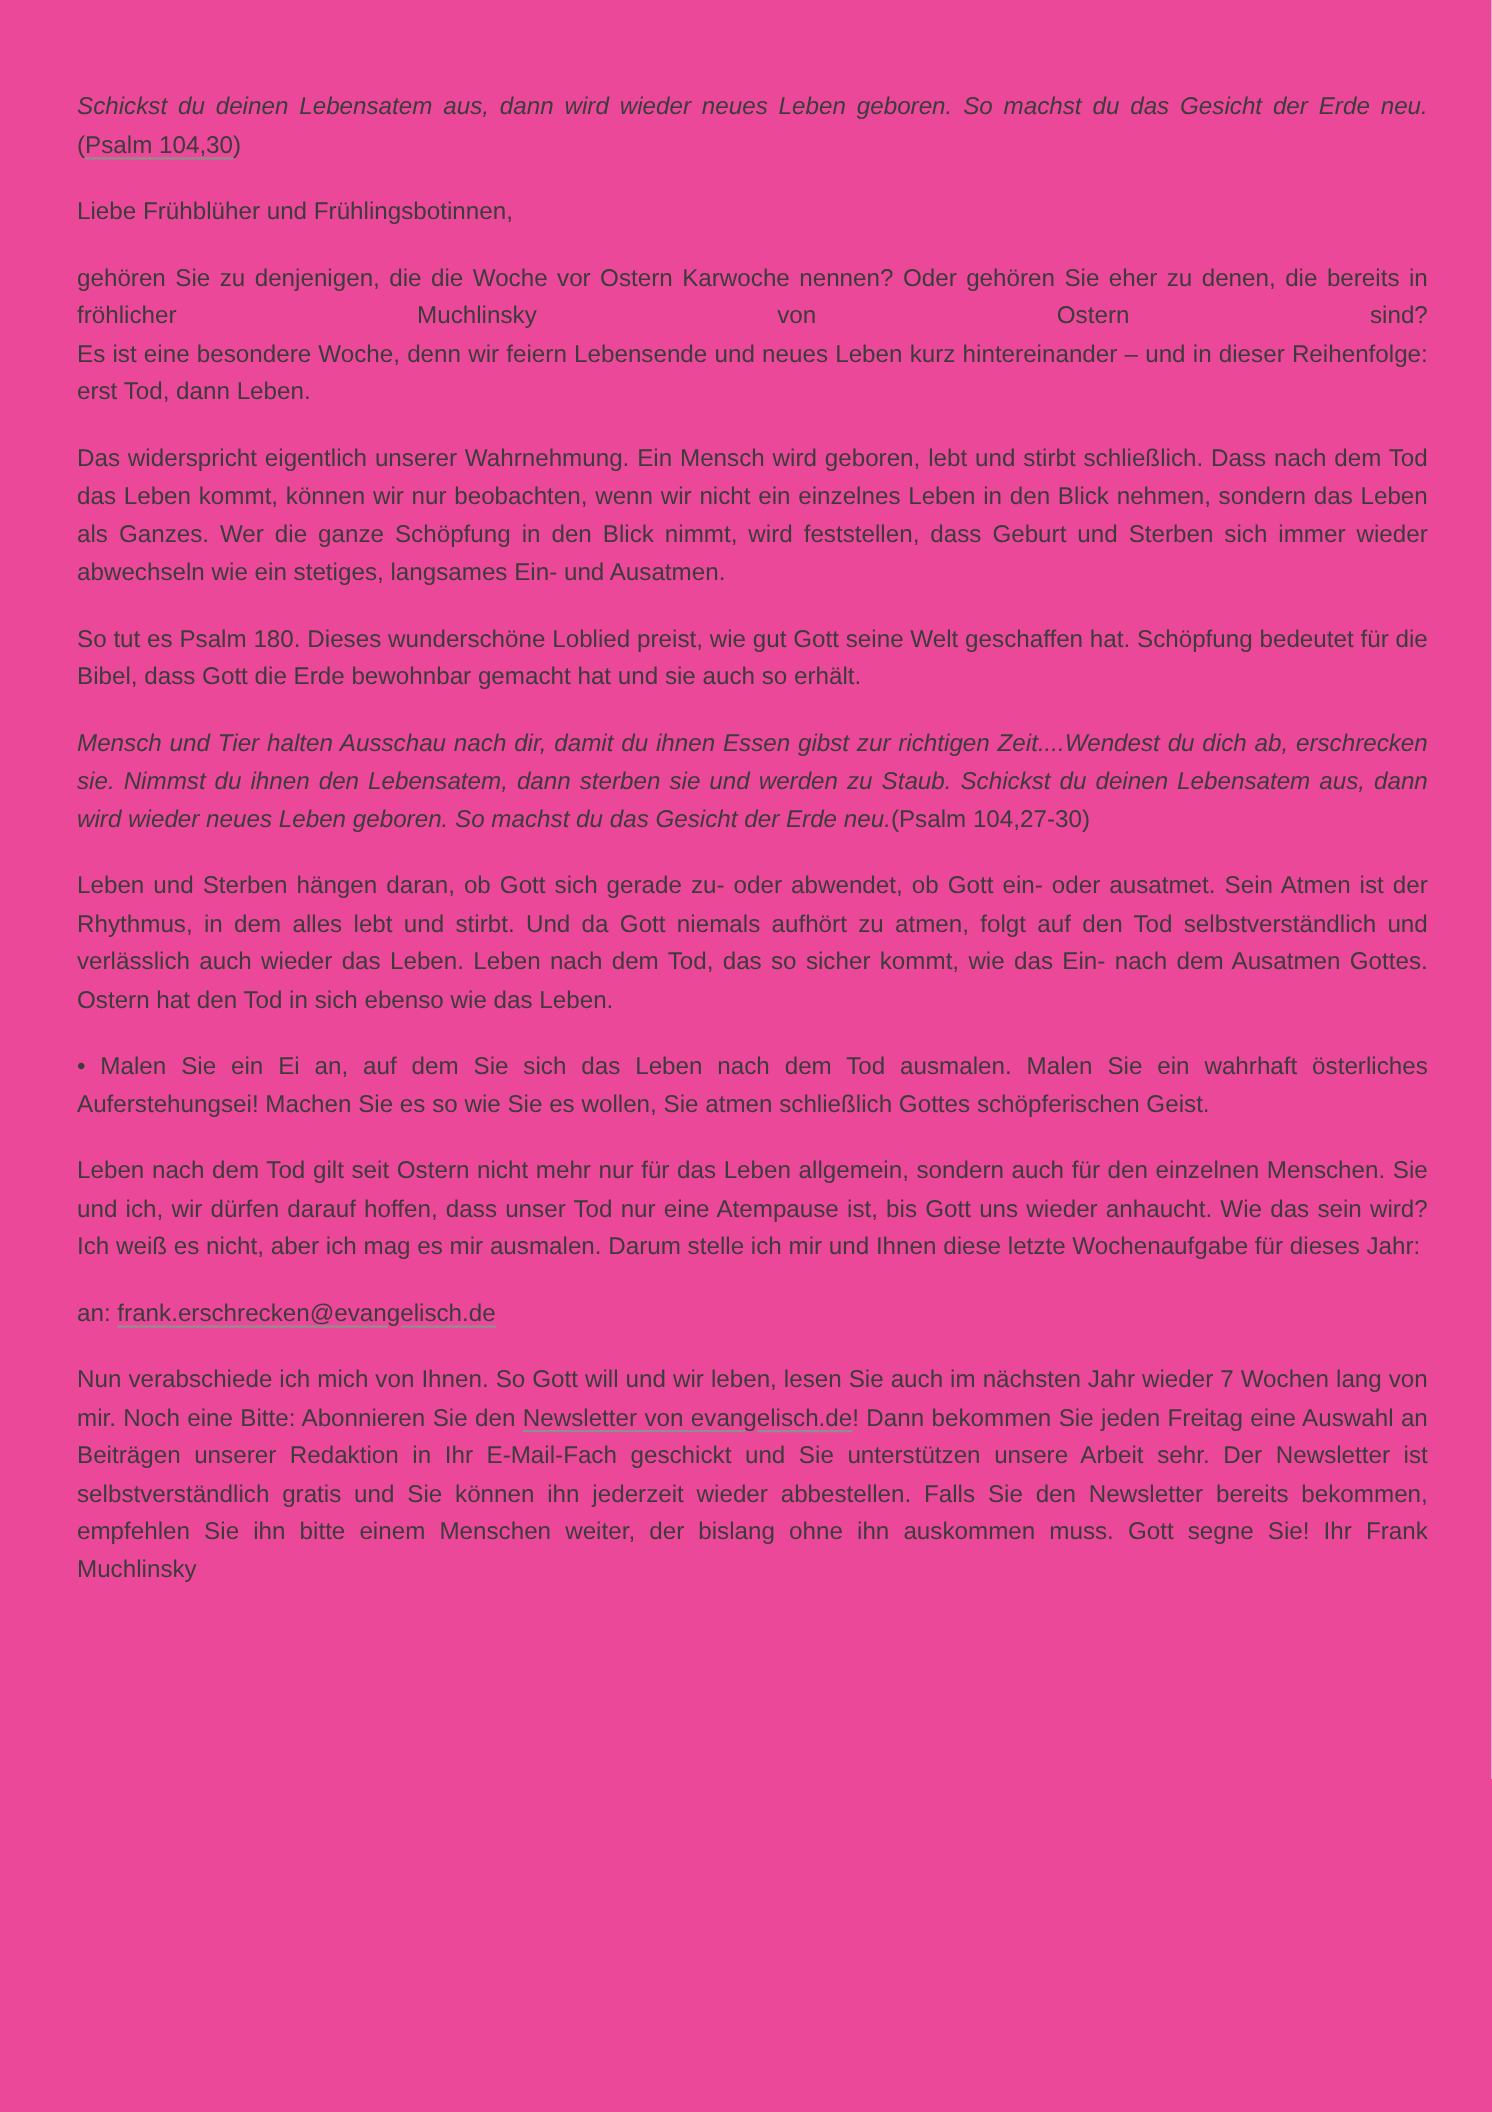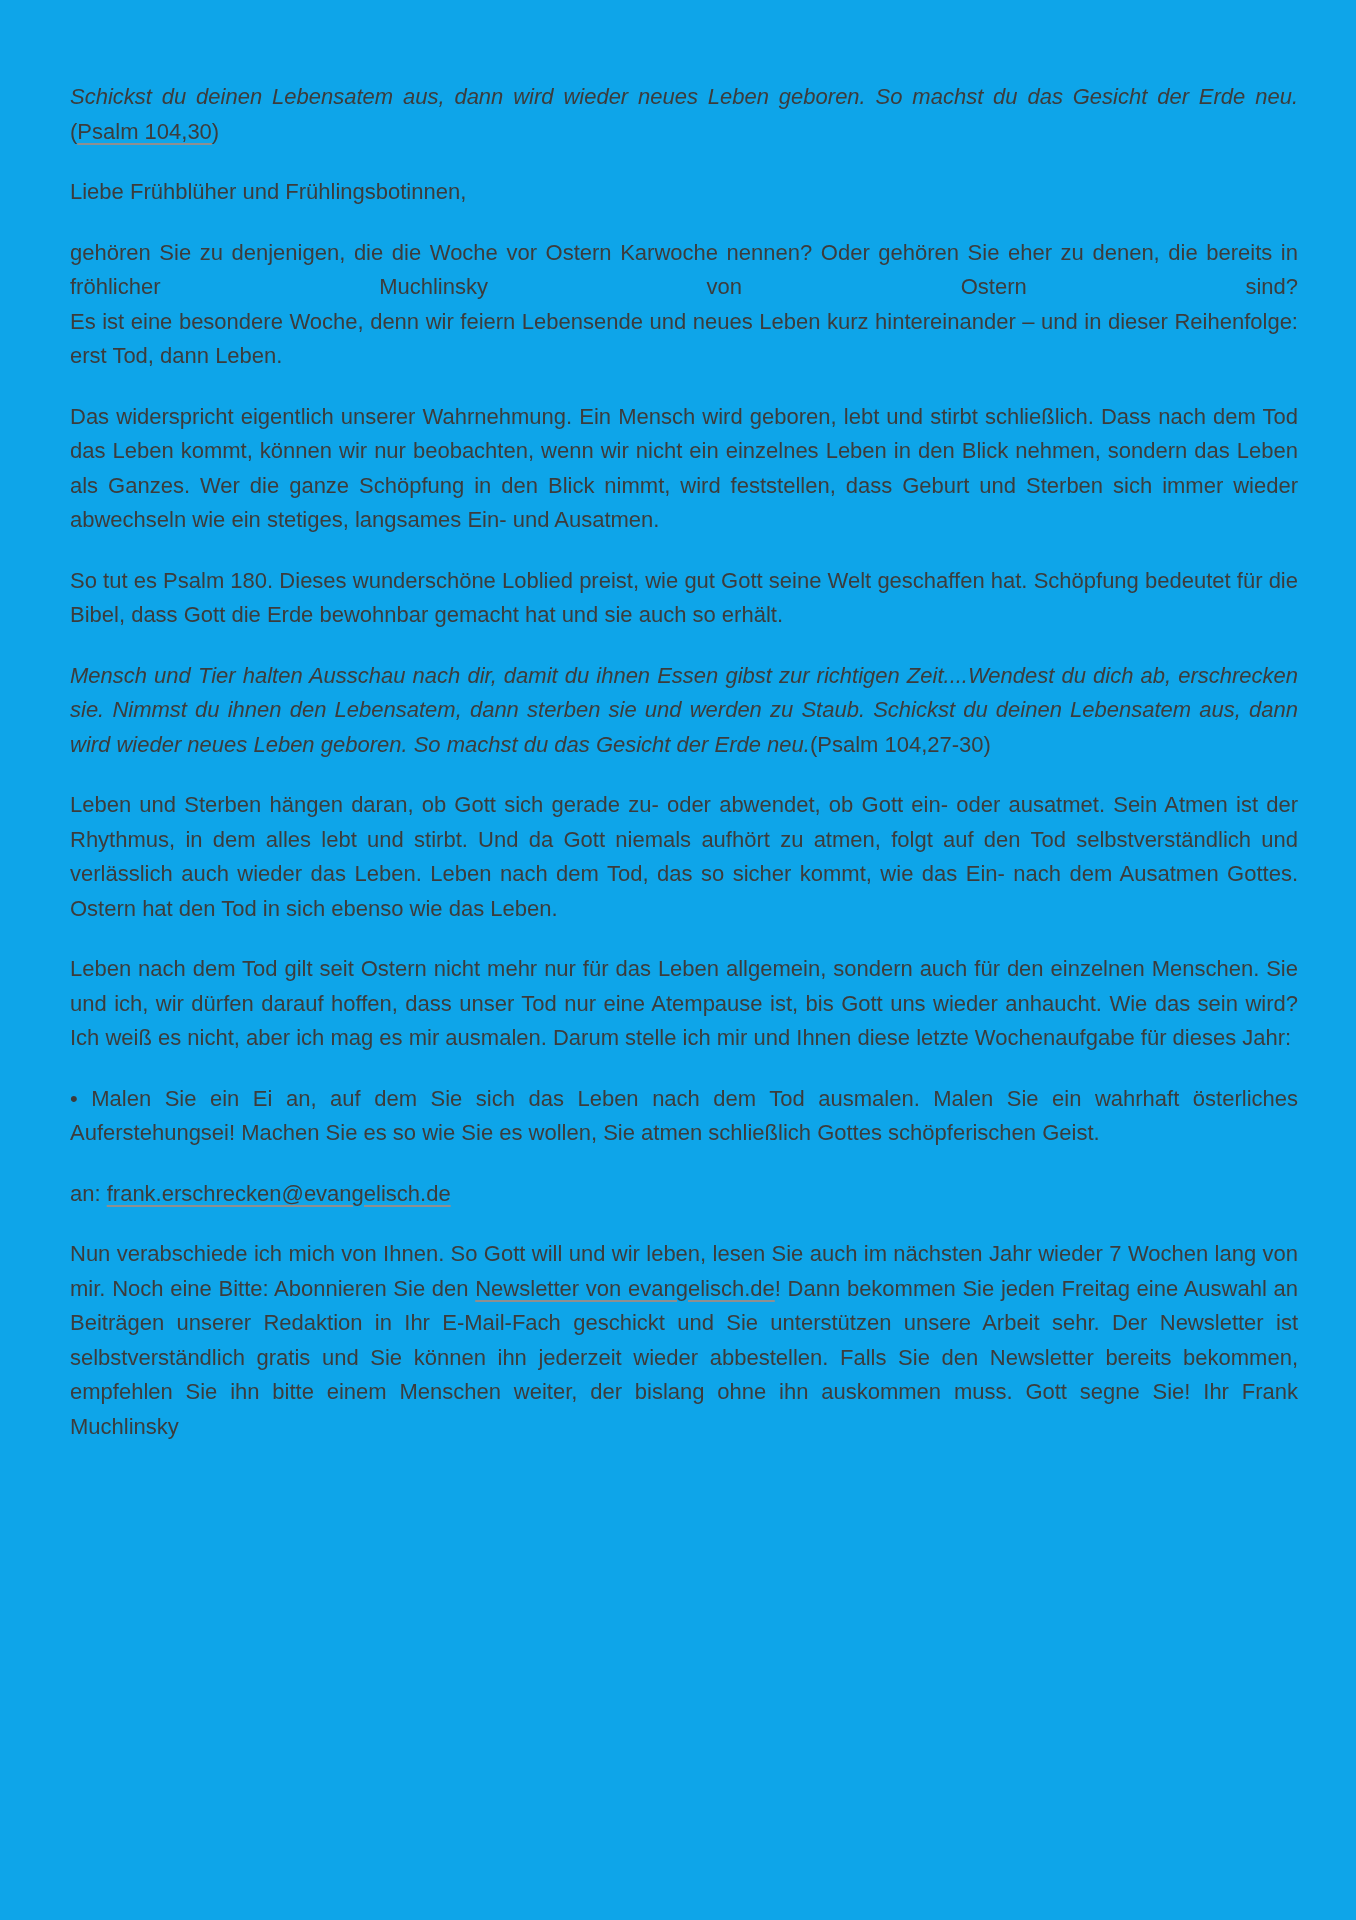--- a/index.html
+++ b/index.html
@@ -4,21 +4,21 @@
 <style>
   html, body {
     margin: 0;
     padding: 0;
     background: #ffffff;
   }
   .page {
     width: 1356px;
     height: 1920px;
     box-sizing: border-box;
-    background: #0ea5e9;
+    background: #ec4899;
     padding: 80px 58px 0 70px;
     overflow: hidden;
     font-family: "Liberation Sans", "DejaVu Sans", sans-serif;
     font-size: 22px;
     line-height: 34.5px;
     color: #3c3c3c;
     -webkit-font-smoothing: antialiased;
   }
   .para {
     margin: 0 0 26px 0;
@@ -58,23 +58,23 @@
   </div>
 
   <p class="para justify">Das widerspricht eigentlich unserer Wahrnehmung. Ein Mensch wird geboren, lebt und stirbt schließlich. Dass nach dem Tod das Leben kommt, können wir nur beobachten, wenn wir nicht ein einzelnes Leben in den Blick nehmen, sondern das Leben als Ganzes. Wer die ganze Schöpfung in den Blick nimmt, wird feststellen, dass Geburt und Sterben sich immer wieder abwechseln wie ein stetiges, langsames Ein- und Ausatmen.</p>
 
   <p class="para justify">So tut es Psalm 180. Dieses wunderschöne Loblied preist, wie gut Gott seine Welt geschaffen hat. Schöpfung bedeutet für die Bibel, dass Gott die Erde bewohnbar gemacht hat und sie auch so erhält.</p>
 
   <p class="para justify"><em>Mensch und Tier halten Ausschau nach dir, damit du ihnen Essen gibst zur richtigen Zeit....Wendest du dich ab, erschrecken sie. Nimmst du ihnen den Lebensatem, dann sterben sie und werden zu Staub. Schickst du deinen Lebensatem aus, dann wird wieder neues Leben geboren. So machst du das Gesicht der Erde neu.</em><span>(Psalm 104,27-30)</span></p>
 
   <p class="para justify">Leben und Sterben hängen daran, ob Gott sich gerade zu- oder abwendet, ob Gott ein- oder ausatmet. Sein Atmen ist der Rhythmus, in dem alles lebt und stirbt. Und da Gott niemals aufhört zu atmen, folgt auf den Tod selbstverständlich und verlässlich auch wieder das Leben. Leben nach dem Tod, das so sicher kommt, wie das Ein- nach dem Ausatmen Gottes. Ostern hat den Tod in sich ebenso wie das Leben.</p>
 
+  <p class="para justify">• Malen Sie ein Ei an, auf dem Sie sich das Leben nach dem Tod ausmalen. Malen Sie ein wahrhaft österliches Auferstehungsei! Machen Sie es so wie Sie es wollen, Sie atmen schließlich Gottes schöpferischen Geist.</p>
+
   <p class="para justify">Leben nach dem Tod gilt seit Ostern nicht mehr nur für das Leben allgemein, sondern auch für den einzelnen Menschen. Sie und ich, wir dürfen darauf hoffen, dass unser Tod nur eine Atempause ist, bis Gott uns wieder anhaucht. Wie das sein wird? Ich weiß es nicht, aber ich mag es mir ausmalen. Darum stelle ich mir und Ihnen diese letzte Wochenaufgabe für dieses Jahr:</p>
-
-  <p class="para justify">• Malen Sie ein Ei an, auf dem Sie sich das Leben nach dem Tod ausmalen. Malen Sie ein wahrhaft österliches Auferstehungsei! Machen Sie es so wie Sie es wollen, Sie atmen schließlich Gottes schöpferischen Geist.</p>
 
   <div class="para">
     <div class="justify"><span>an: </span><a href="#" class="doc-link">frank.erschrecken@evangelisch.de</a></div>
   </div>
 
   <p class="para justify"><span>Nun verabschiede ich mich von Ihnen. So Gott will und wir leben, lesen Sie auch im nächsten Jahr wieder 7 Wochen lang von mir. Noch eine Bitte: Abonnieren Sie den </span><a href="#" class="doc-link">Newsletter von evangelisch.de</a><span>! Dann bekommen Sie jeden Freitag eine Auswahl an Beiträgen unserer Redaktion in Ihr E-Mail-Fach geschickt und Sie unterstützen unsere Arbeit sehr. Der Newsletter ist selbstverständlich gratis und Sie können ihn jederzeit wieder abbestellen. Falls Sie den Newsletter bereits bekommen, empfehlen Sie ihn bitte einem Menschen weiter, der bislang ohne ihn auskommen muss. Gott segne Sie! Ihr Frank Muchlinsky</span></p>
 
 </div>
 
 </body></html>

